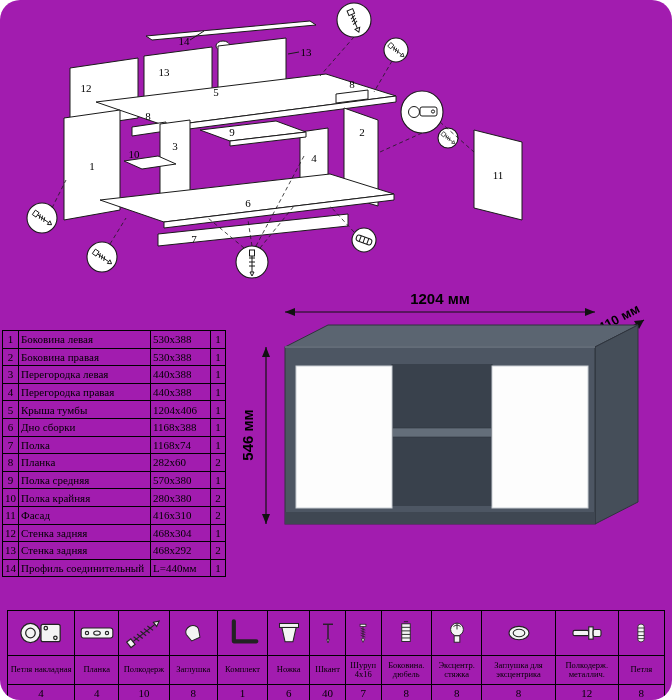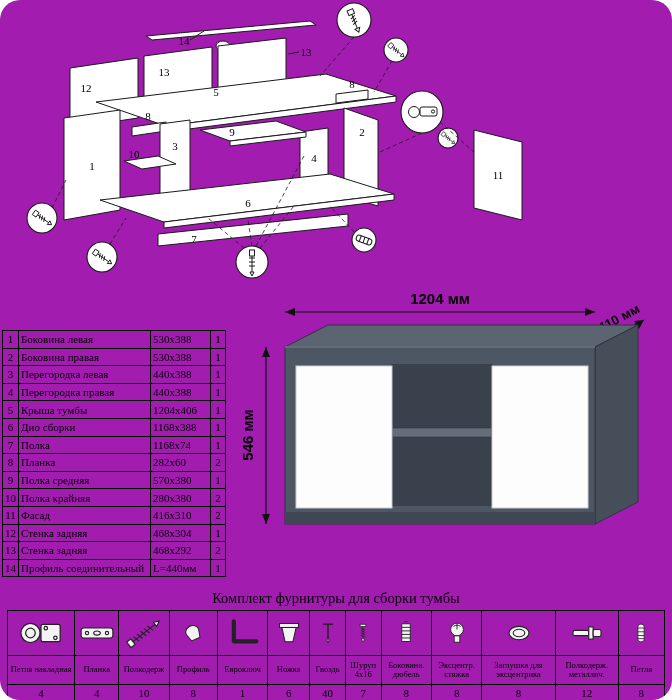--- a/index.html
+++ b/index.html
@@ -261,21 +261,20 @@
         </tr>
       <tr>
           <td class="c-num">14</td>
           <td class="c-name">Профиль соединительный</td>
           <td class="c-size">L=440мм</td>
           <td class="c-qty">1</td>
         </tr>
     </tbody>
   </table>
 
-  <div class="hw-title">Комплект фурнитуры для сборки тумбы</div>
 
   <table class="hw">
     <colgroup>
       <col style="width:64px">
         <col style="width:42px">
         <col style="width:48px">
         <col style="width:46px">
       <col style="width:48px">
         <col style="width:40px">
         <col style="width:34px">
@@ -393,24 +392,24 @@
               <line x1="19" y1="16" x2="29" y2="16" class="nf"></line>
             <line x1="19" y1="22" x2="29" y2="22" class="nf"></line>
               <line x1="19" y1="27" x2="29" y2="27" class="nf"></line>
           </svg>
         </td>
       </tr>
       <tr>
         <td class="name-cell">Петля накладная</td>
         <td class="name-cell">Планка</td>
         <td class="name-cell">Полкодерж</td>
-        <td class="name-cell">Профиль</td>
-        <td class="name-cell">Евроключ</td>
+        <td class="name-cell">Заглушка</td>
+        <td class="name-cell">Комплект</td>
         <td class="name-cell">Ножка</td>
-        <td class="name-cell">Гвоздь</td>
+        <td class="name-cell">Шкант</td>
         <td class="name-cell">Шуруп 4x16</td>
         <td class="name-cell">Боковина. дюбель</td>
         <td class="name-cell">Эксцентр. стяжка</td>
         <td class="name-cell">Заглушка для эксцентрика</td>
         <td class="name-cell">Полкодерж. металлич.</td>
         <td class="name-cell">Петля</td>
       </tr>
       <tr>
         <td class="qty-cell">4</td>
         <td class="qty-cell">4</td>

